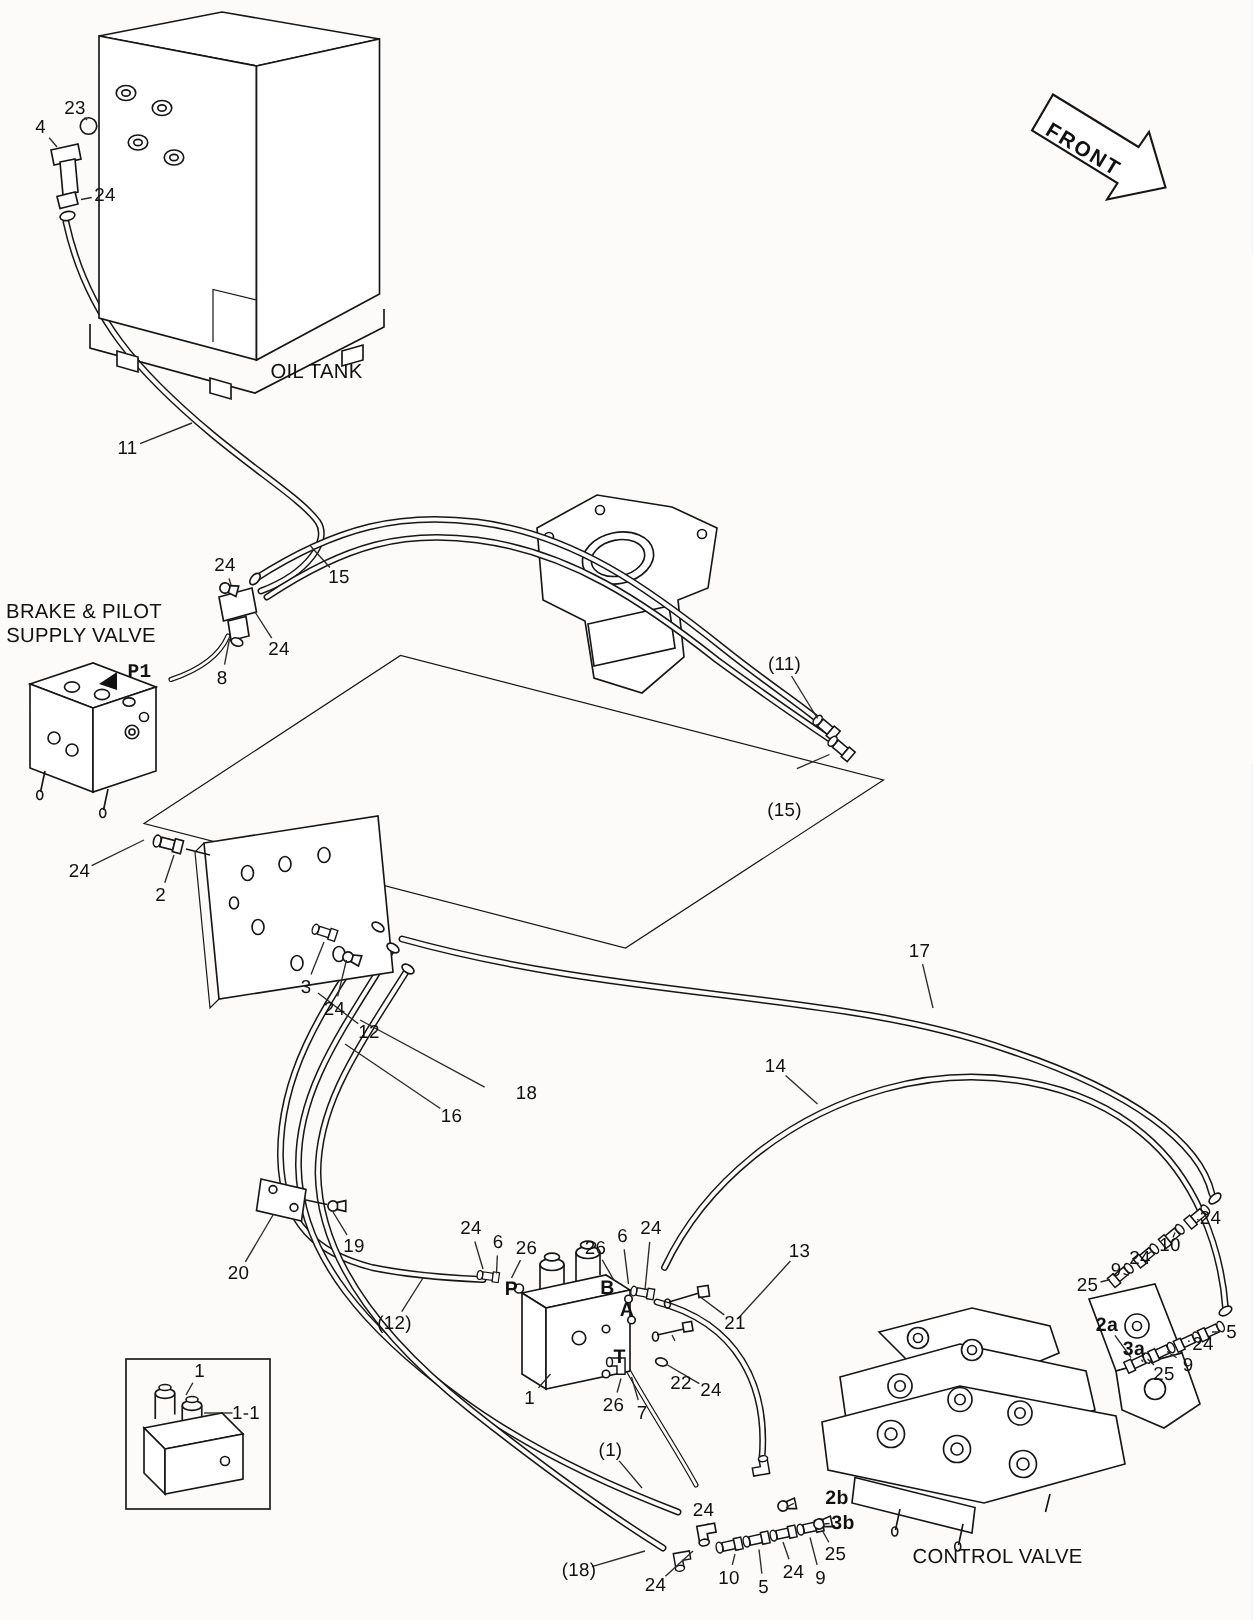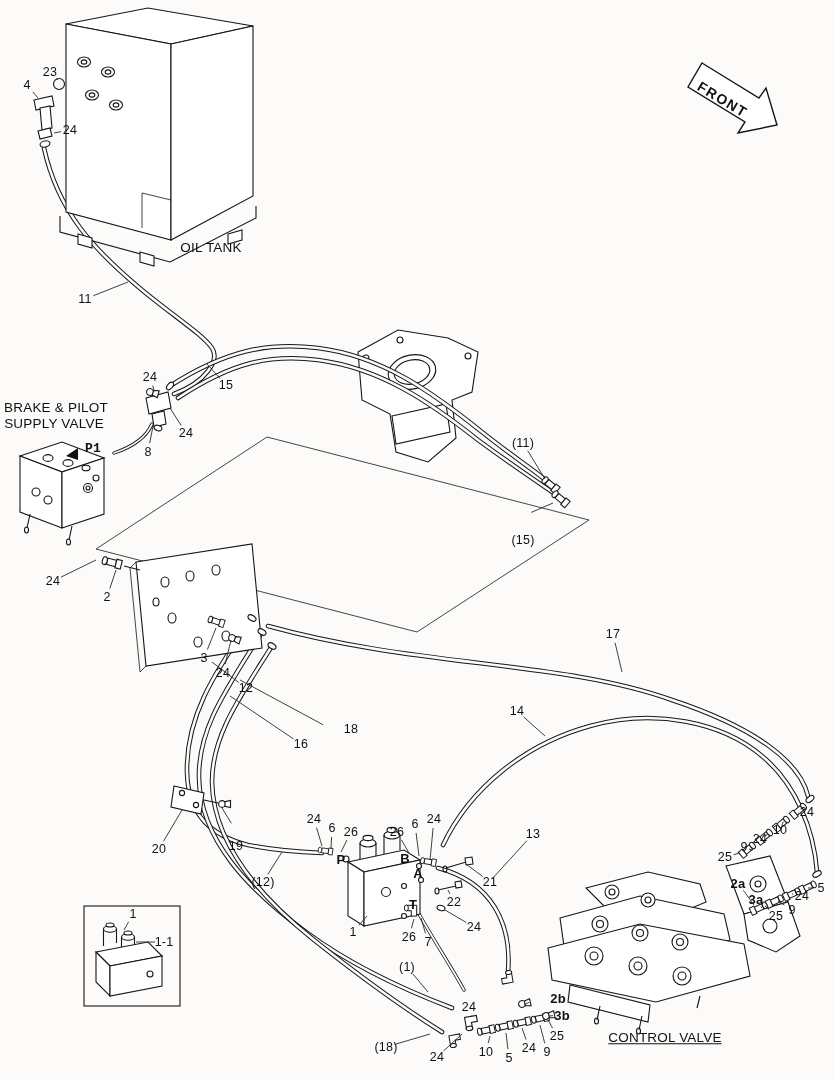--- a/index.html
+++ b/index.html
@@ -372,54 +372,54 @@
       <div class="callout" style="left: 523px; top: 540px;">(15)</div>
       <div class="callout" style="left: 53px; top: 581px;">24</div>
       <div class="callout" style="left: 107px; top: 597px;">2</div>
       <div class="callout" style="left: 204px; top: 658px;">3</div>
       <div class="callout" style="left: 223px; top: 673px;">24</div>
       <div class="callout" style="left: 246px; top: 688px;">12</div>
       <div class="callout" style="left: 301px; top: 744px;">16</div>
       <div class="callout" style="left: 331px; top: 729px; margin-left: 20px;">18</div>
       <div class="callout" style="left: 613px; top: 634px;">17</div>
       <div class="callout" style="left: 517px; top: 711px;">14</div>
-      <div class="callout" style="left: 236px; top: 831px; margin-top: 15px;">19</div>
+      <div class="callout" style="left: 236px; top: 831px;">19</div>
       <div class="callout" style="left: 159px; top: 849px;">20</div>
       <div class="callout" style="left: 263px; top: 882px;">(12)</div>
       <div class="callout" style="left: 314px; top: 819px;">24</div>
       <div class="callout" style="left: 332px; top: 828px;">6</div>
       <div class="callout" style="left: 351px; top: 832px;">26</div>
       <div class="callout b" style="left: 341px; top: 859px;">P</div>
       <div class="callout" style="left: 397px; top: 832px;">26</div>
       <div class="callout" style="left: 415px; top: 824px;">6</div>
       <div class="callout" style="left: 434px; top: 819px;">24</div>
       <div class="callout b" style="left: 405px; top: 858px;">B</div>
       <div class="callout b" style="left: 418px; top: 873px;">A</div>
       <div class="callout" style="left: 490px; top: 882px;">21</div>
       <div class="callout" style="left: 533px; top: 834px;">13</div>
       <div class="callout b" style="left: 413px; top: 904px;">T</div>
-      <div class="callout" style="left: 454px; top: 902px;">22</div>
+      <div class="callout" style="left: 454px; top: 922px;">22</div>
       <div class="callout" style="left: 353px; top: 932px;">1</div>
       <div class="callout" style="left: 409px; top: 937px;">26</div>
       <div class="callout" style="left: 428px; top: 942px;">7</div>
       <div class="callout" style="left: 474px; top: 927px;">24</div>
       <div class="callout" style="left: 133px; top: 914px;">1</div>
       <div class="callout" style="left: 164px; top: 942px;">1-1</div>
       <div class="callout" style="left: 407px; top: 967px;">(1)</div>
       <div class="callout" style="left: 386px; top: 1047px;">(18)</div>
       <div class="callout" style="left: 469px; top: 1007px;">24</div>
       <div class="callout b" style="left: 537px; top: 998px; margin-left: 21px;">2b</div>
       <div class="callout b" style="left: 562px; top: 1015px;">3b</div>
       <div class="callout" style="left: 437px; top: 1057px;">24</div>
       <div class="callout" style="left: 486px; top: 1052px;">10</div>
       <div class="callout" style="left: 509px; top: 1058px;">5</div>
       <div class="callout" style="left: 529px; top: 1048px;">24</div>
       <div class="callout" style="left: 547px; top: 1052px;">9</div>
       <div class="callout" style="left: 557px; top: 1036px;">25</div>
-      <div class="callout" style="font-size: 13.5px; left: 665px; top: 1038px; text-decoration: underline;">CONTROL VALVE</div>
+      <div class="callout" style="font-size: 13.5px; left: 665px; top: 1038px;">CONTROL VALVE</div>
       <div class="callout" style="left: 807px; top: 812px;">24</div>
       <div class="callout" style="left: 780px; top: 830px;">10</div>
       <div class="callout" style="left: 760px; top: 839px;">24</div>
       <div class="callout" style="left: 744px; top: 847px;">9</div>
       <div class="callout" style="left: 725px; top: 857px;">25</div>
       <div class="callout b" style="left: 738px; top: 883px;">2a</div>
       <div class="callout b" style="left: 756px; top: 899px;">3a</div>
       <div class="callout" style="left: 821px; top: 888px;">5</div>
       <div class="callout" style="left: 802px; top: 896px;">24</div>
       <div class="callout" style="left: 792px; top: 910px;">9</div>

